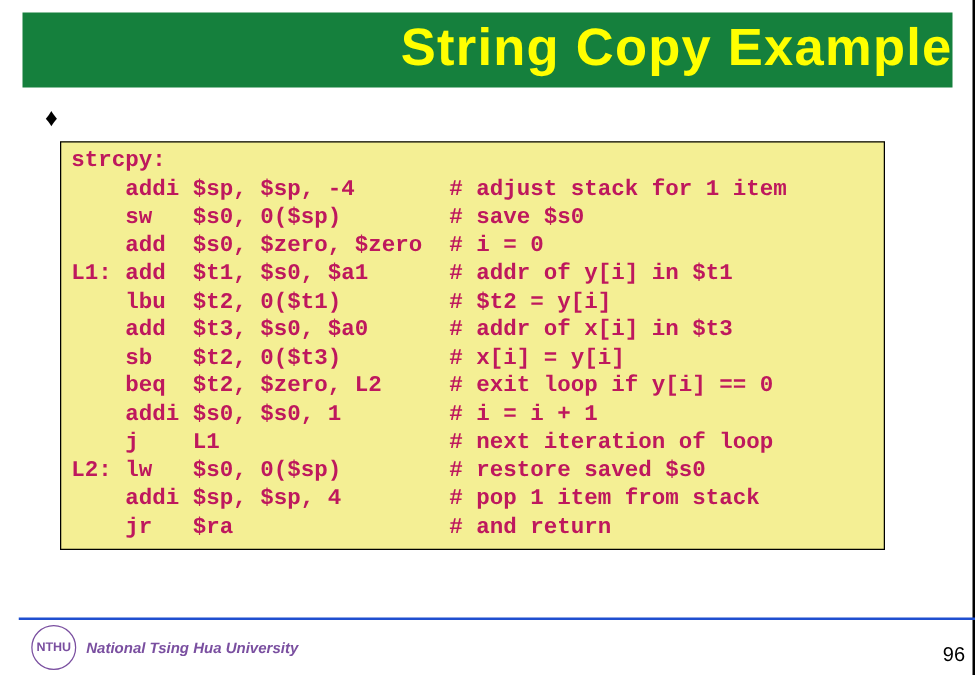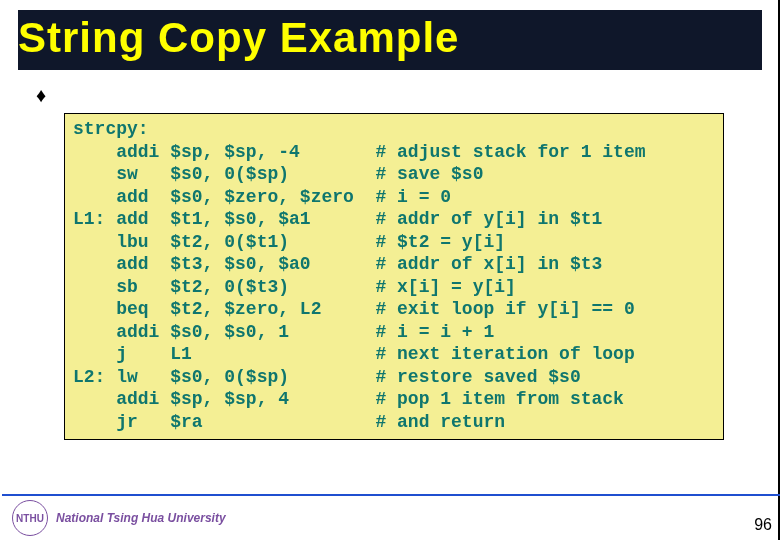--- a/index.html
+++ b/index.html
@@ -5,24 +5,24 @@
   * { margin: 0; padding: 0; box-sizing: border-box; }
   body {
     width: 780px;
     height: 540px;
     background: #fff;
     position: relative;
     font-family: Arial, sans-serif;
     overflow: hidden;
   }
   .title-bar {
-    background: #0f172a;
+    background: #15803d;
     margin: 10px 18px 0 18px;
     padding: 4px 0 8px 0;
-    text-align: left;
+    text-align: right;
   }
   .title-text {
     font-family: "Comic Sans MS", "Comic Sans", cursive, sans-serif;
     font-size: 42px;
     font-weight: bold;
     color: #ffff00;
     letter-spacing: 1px;
   }
   .content {
     padding: 14px 36px 0 36px;
@@ -36,35 +36,35 @@
   .bullet {
     font-size: 20px;
     color: #000;
   }
   .subhead {
     font-size: 24px;
     font-weight: bold;
     color: #000;
   }
   .code-block {
-    margin-left: 28px;
+    margin-left: 12px;
     background: #f4ef94;
     border: 1.5px solid #000;
     padding: 4px 8px 6px 8px;
     font-family: "Courier New", monospace;
     font-size: 18px;
     font-weight: bold;
     line-height: 1.25;
-    color: #0f766e;
+    color: #be185d;
     white-space: pre;
     width: 660px;
   }
   .footer {
     position: absolute;
-    left: 2px;
+    left: 15px;
     right: 0;
     bottom: 0;
     height: 46px;
     border-top: 2px solid #1f4fd0;
   }
   .footer-inner {
     display: flex;
     align-items: center;
     height: 100%;
     padding-left: 10px;

